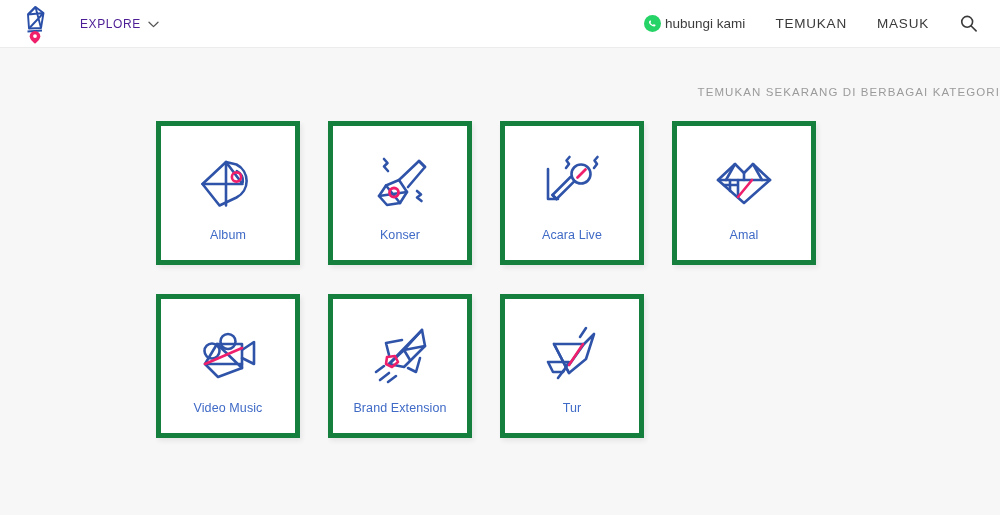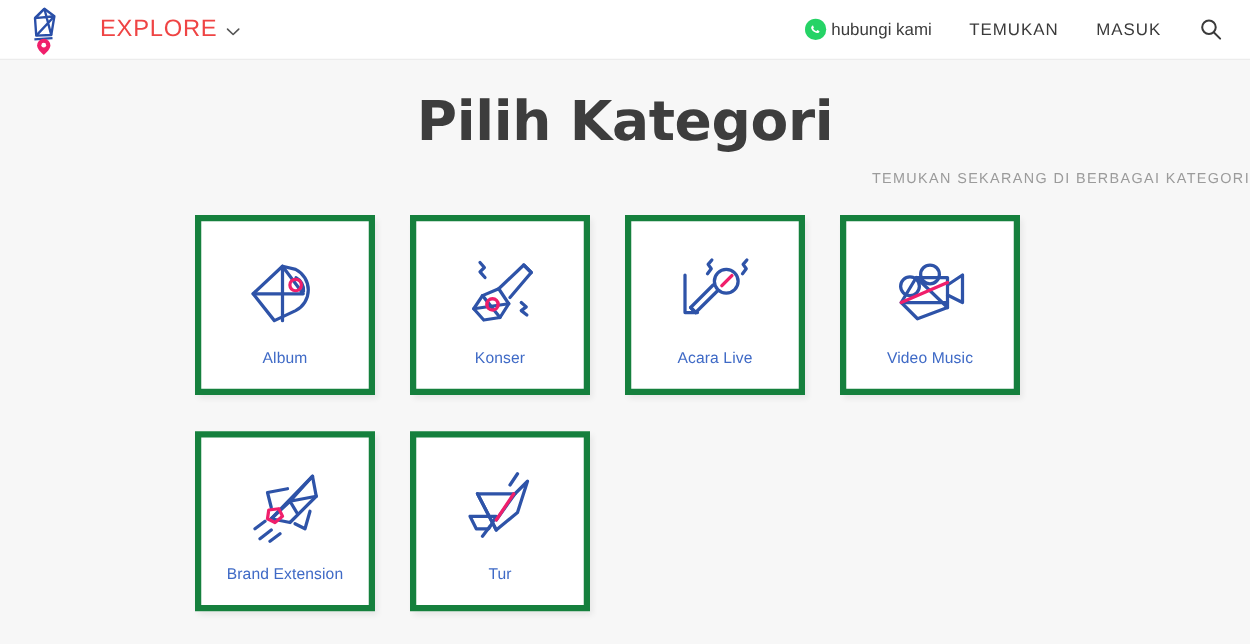--- a/index.html
+++ b/index.html
@@ -33,21 +33,21 @@
     font-size: 27px; font-weight: bold; color: #f01f6b;
     letter-spacing: -0.5px; font-family: "DejaVu Sans", sans-serif;
   }
   .logo-dotcom {
     font-size: 11px; font-weight: bold; color: #2a4fa8;
     letter-spacing: 0.5px; margin-top: -2px; padding-left: 2px;
   }
 
   .nav-explore {
     display: flex; align-items: center; gap: 7px;
-    font-size: 19px; color: #ef4444; letter-spacing: 0.6px;
+    font-size: 12px; color: #4c1d95; letter-spacing: 0.6px;
     font-weight: 500; cursor: pointer;
   }
   .chev { display: block; }
 
   .nav-right {
     margin-left: auto;
     display: flex;
     align-items: center;
     gap: 30px;
   }
@@ -164,21 +164,20 @@
         <circle cx="8.6" cy="8.2" r="5.7" stroke="#3a3a3a" stroke-width="1.7" fill="none"></circle>
         <path d="M12.8 12.6 L18 17.8" stroke="#3a3a3a" stroke-width="1.7" stroke-linecap="round"></path>
       </svg>
     </span>
 
   </div>
 </div>
 
 <div class="main">
 
-  <h1 class="page-title">Pilih Kategori</h1>
   <div class="page-sub">TEMUKAN SEKARANG DI BERBAGAI KATEGORI</div>
 
   <div class="grid">
 
     <div class="card">
       <div class="card-icon">
         <svg width="72" height="72" viewBox="0 0 72 72">
           <g stroke="#2e53a8" stroke-width="2.6" fill="none" stroke-linejoin="round" stroke-linecap="round">
             <path d="M44.5 17.5 A18.5 18.5 0 0 1 44.5 50.5 L27.5 58.5 L10.5 37 L34 15 Z"></path>
             <path d="M34 15 L34 58.5 M10.5 37 L50.5 37 M34 15 L50.5 37"></path>
@@ -217,20 +216,35 @@
             <path d="M12 22 L12 52 L22 52"></path>
             <path d="M30 21 L33 17 L30.5 13.5 L33.5 10"></path>
             <path d="M58 21 L61 17 L58.5 13.5 L61.5 10"></path>
           </g>
           <path d="M41.5 30.5 L49.5 22.5" stroke="#f01f6b" stroke-width="2.8" stroke-linecap="round"></path>
         </svg>
       </div>
       <div class="card-label">Acara Live</div>
     </div>
 
+    <div class="card">
+      <div class="card-icon">
+        <svg width="72" height="72" viewBox="0 0 72 72">
+          <g stroke="#2e53a8" stroke-width="2.6" fill="none" stroke-linejoin="round" stroke-linecap="round">
+            <path d="M10 33 L27 17 L36 26 L45 17 L62 33 L36 56 Z"></path>
+            <path d="M10 33 L62 33"></path>
+            <path d="M27 17 L18 33 M45 17 L54 33 M36 26 L36 33"></path>
+            <path d="M22 33 L22 44 M30 33 L30 50"></path>
+            <path d="M16 38 L29 38"></path>
+          </g>
+          <path d="M30 50 L44 33" stroke="#f01f6b" stroke-width="2.6" stroke-linecap="round"></path>
+        </svg>
+      </div>
+      <div class="card-label">Amal</div>
+    </div>
 
     <div class="card">
       <div class="card-icon">
         <svg width="72" height="72" viewBox="0 0 72 72">
           <g stroke="#2e53a8" stroke-width="2.6" fill="none" stroke-linejoin="round" stroke-linecap="round">
             <circle cx="36" cy="21.5" r="7.5"></circle>
             <circle cx="20" cy="31" r="7.5"></circle>
             <path d="M13 44 L25 24 L50 24 L50 48 L26 57 Z"></path>
             <path d="M50 30 L62 22 L62 44 L50 38"></path>
             <path d="M25 24 L50 48 M13 44 L50 44"></path>

